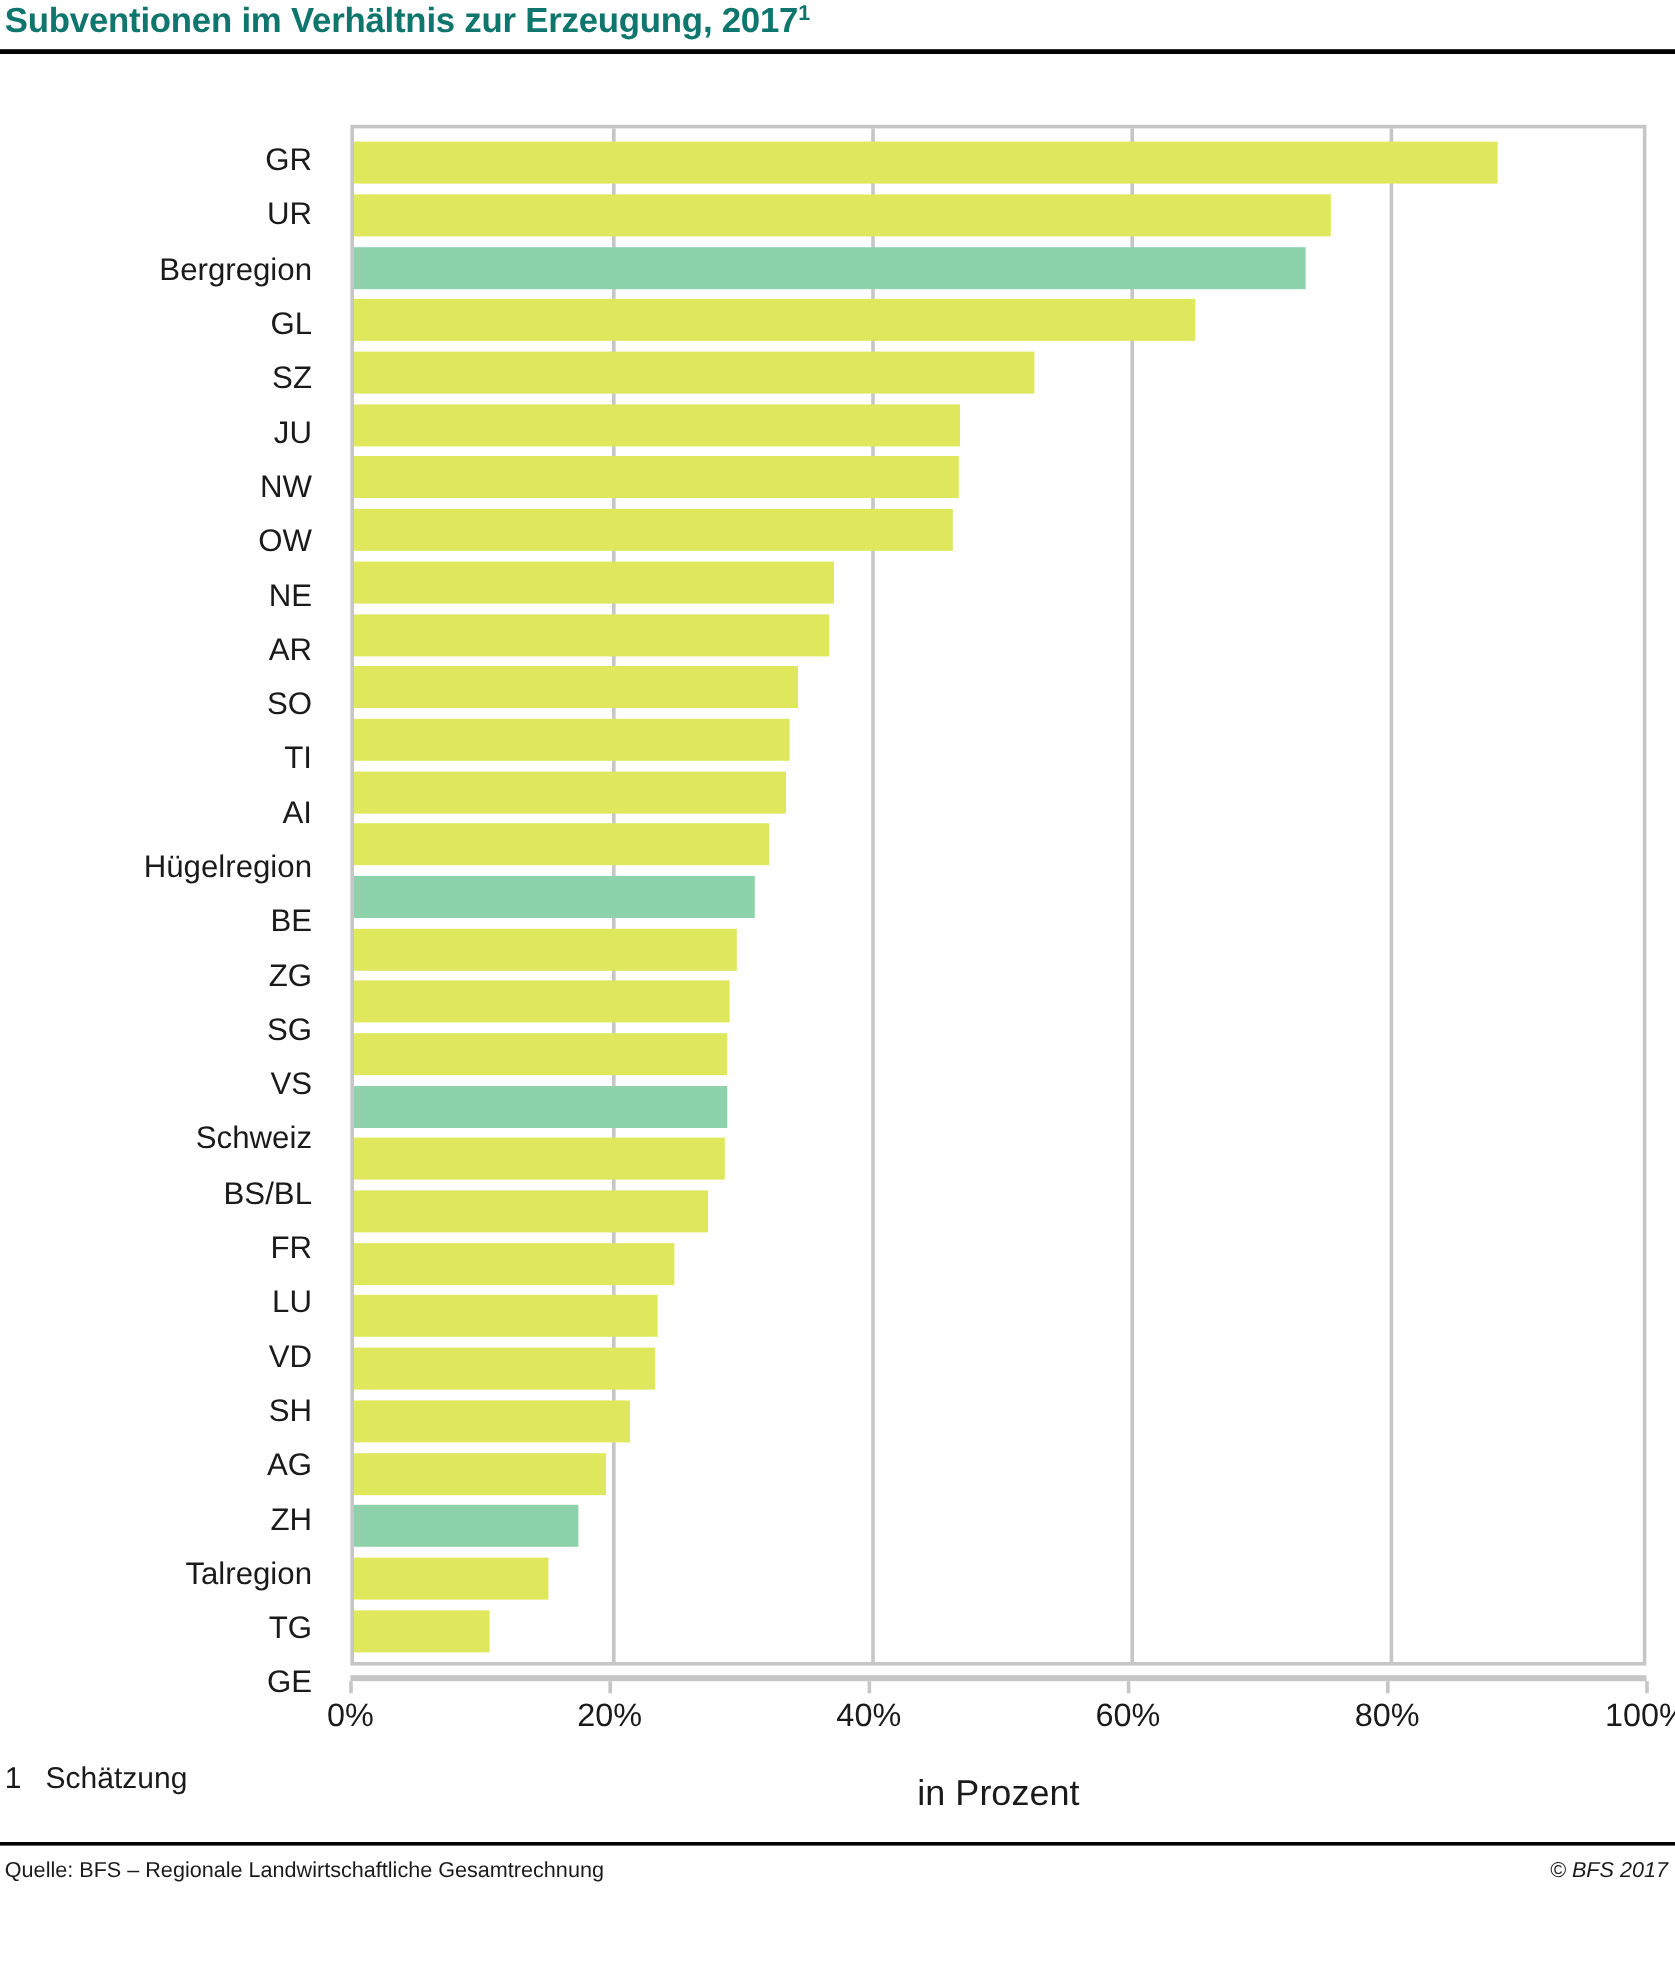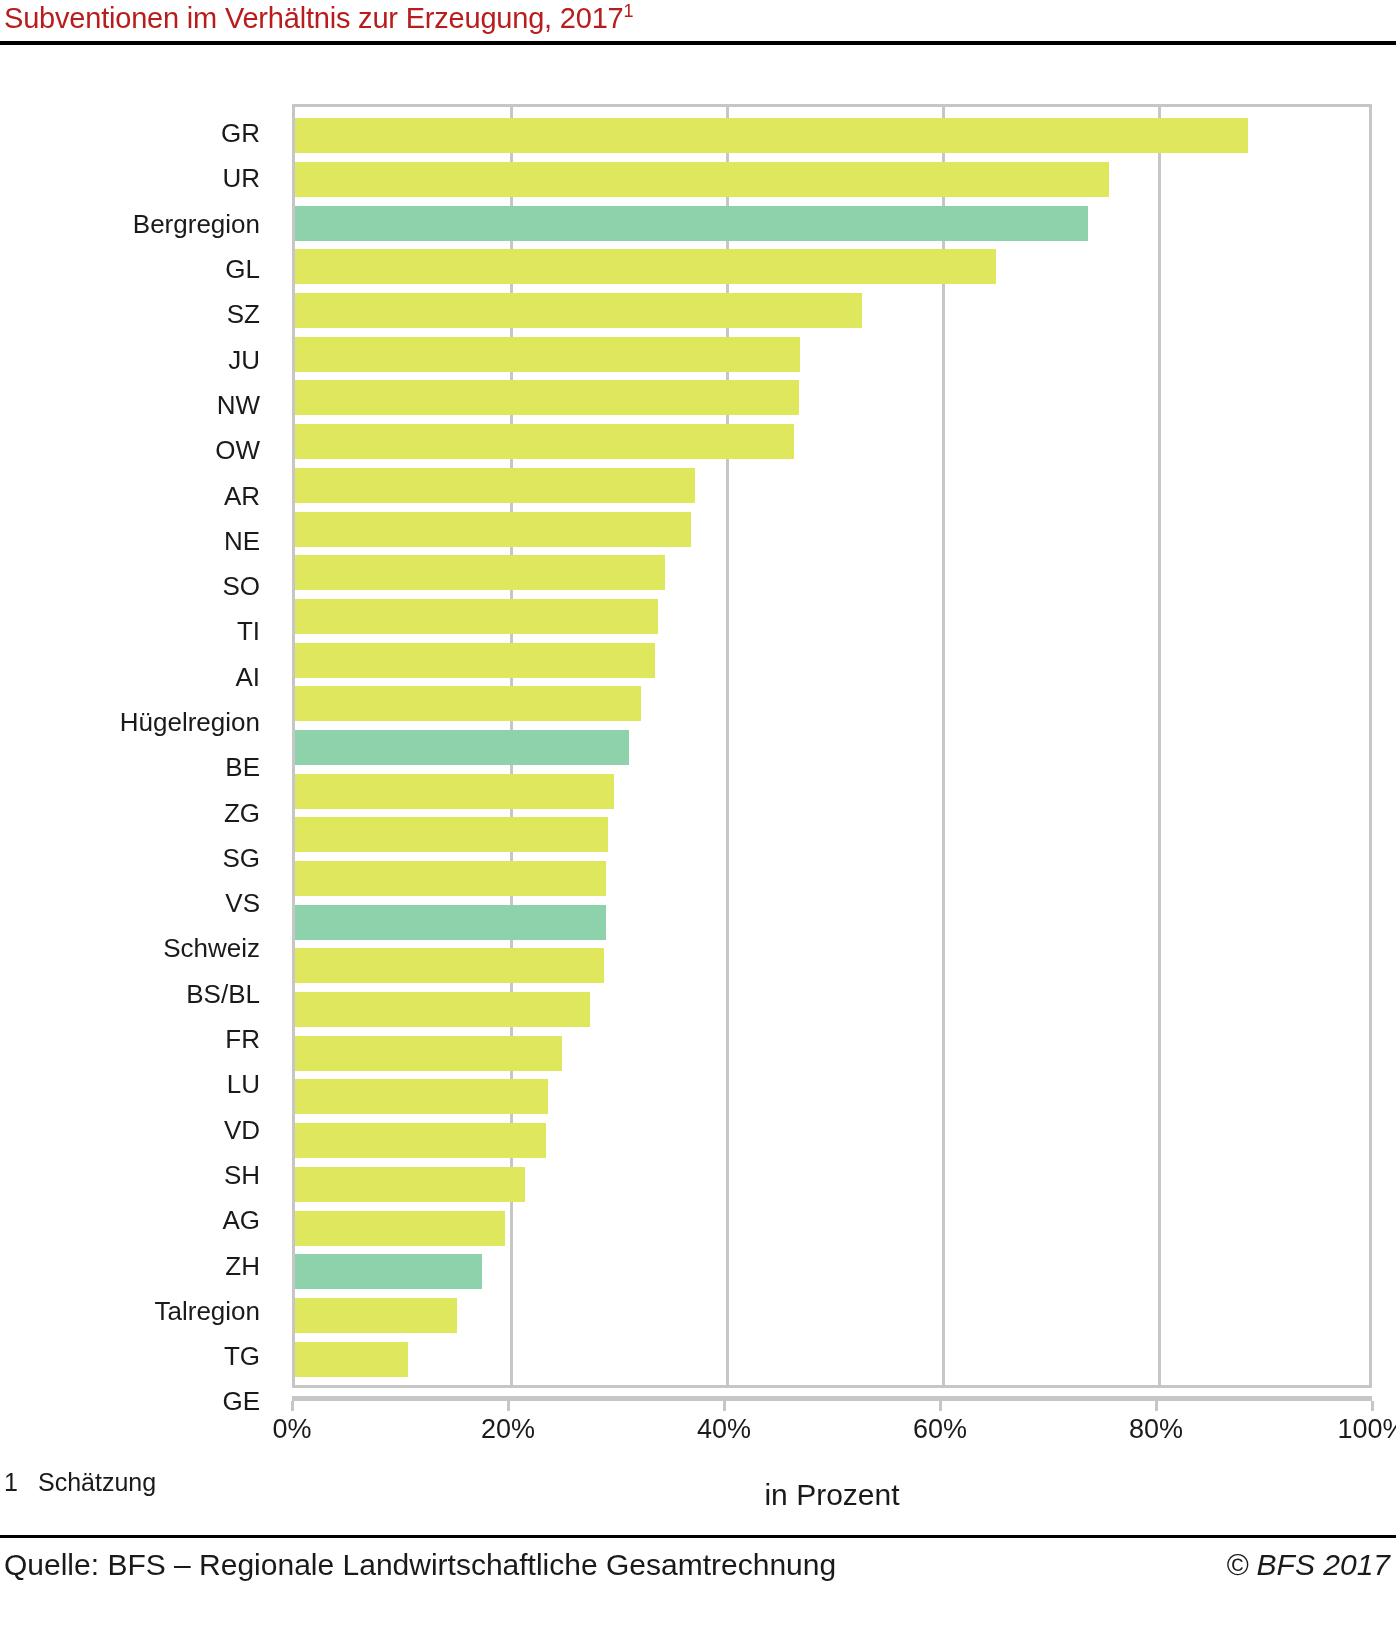--- a/index.html
+++ b/index.html
@@ -25,23 +25,23 @@
 
   
   .title-block {
     position: absolute;
     left: 0;
     top: 0;
     width: 1396px;
   }
   .chart-title {
     font-size: 29px;
-    font-weight: normal;
+    font-weight: bold;
     letter-spacing: -0.2px;
-    color: #b91c1c;
+    color: #0f766e;
     padding: 2px 0 6px 4px;
     white-space: nowrap;
   }
   .chart-title sup {
     font-size: 18px;
     vertical-align: super;
     line-height: 0;
   }
   .title-rule {
     height: 4px;
@@ -204,21 +204,21 @@
   }
 
   .source-row {
     position: absolute;
     left: 0;
     top: 1548px;
     width: 1396px;
     display: flex;
     justify-content: space-between;
     align-items: baseline;
-    font-size: 30px;
+    font-size: 18px;
     color: #1a1a1a;
   }
   .source-left { padding-left: 4px; white-space: nowrap; }
   .source-right { padding-right: 6px; white-space: nowrap; font-style: italic; }
 </style>
 </head>
 <body>
 
 <div class="page">
 
@@ -234,22 +234,22 @@
     <div class="plot-row-labels">
       <div class="labels-inner" id="category-labels">
           <div class="label-slot">GR</div>
           <div class="label-slot">UR</div>
           <div class="label-slot">Bergregion</div>
           <div class="label-slot">GL</div>
           <div class="label-slot">SZ</div>
           <div class="label-slot">JU</div>
           <div class="label-slot">NW</div>
           <div class="label-slot">OW</div>
+          <div class="label-slot">NE</div>
           <div class="label-slot">AR</div>
-          <div class="label-slot">NE</div>
           <div class="label-slot">SO</div>
           <div class="label-slot">TI</div>
           <div class="label-slot">AI</div>
           <div class="label-slot">Hügelregion</div>
           <div class="label-slot">BE</div>
           <div class="label-slot">ZG</div>
           <div class="label-slot">SG</div>
           <div class="label-slot">VS</div>
           <div class="label-slot">Schweiz</div>
           <div class="label-slot">BS/BL</div>

